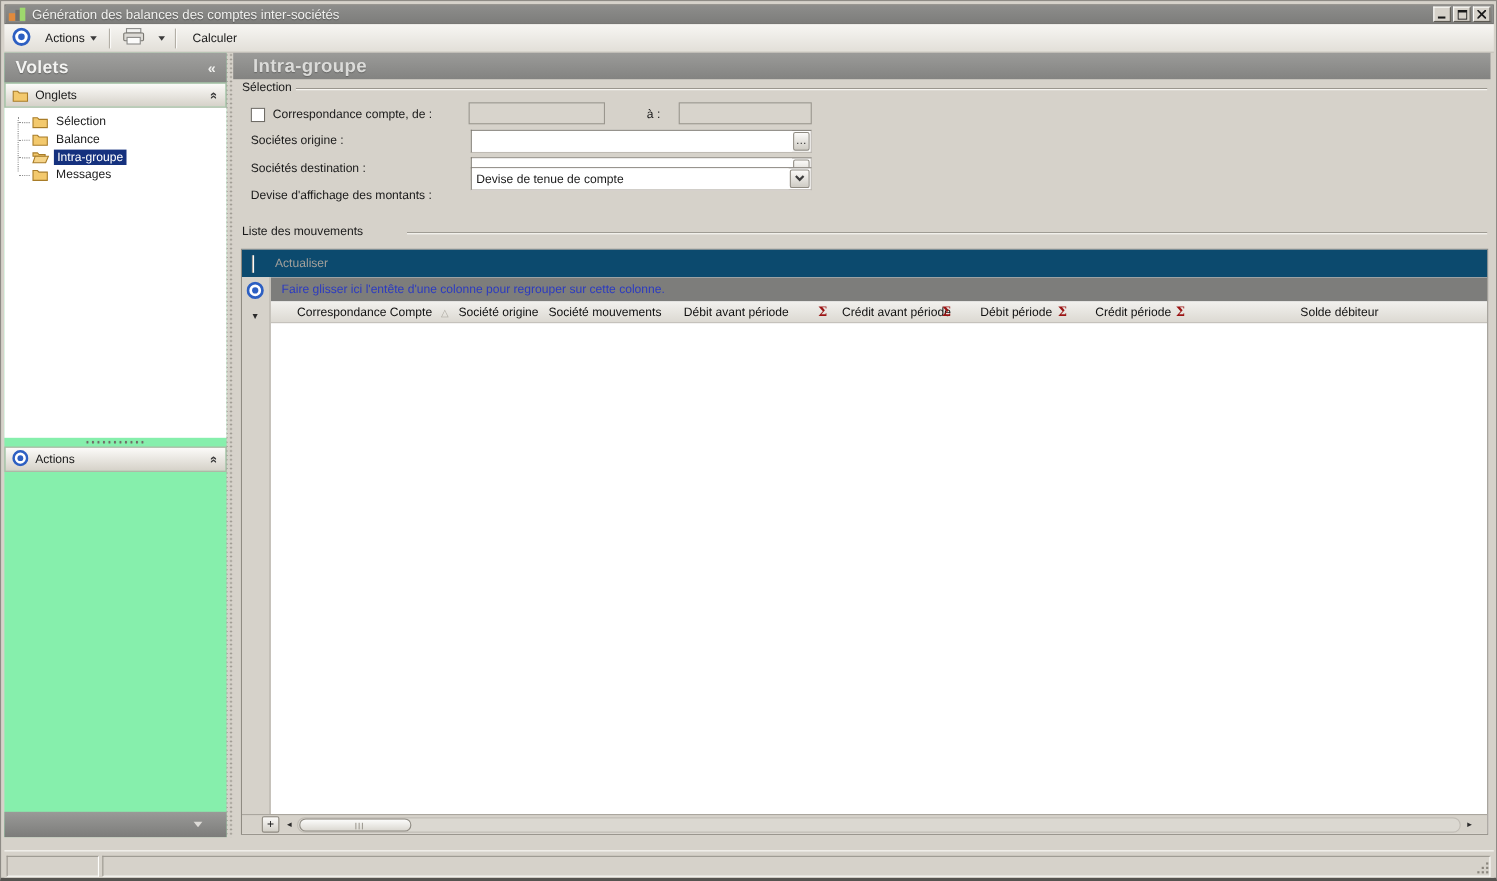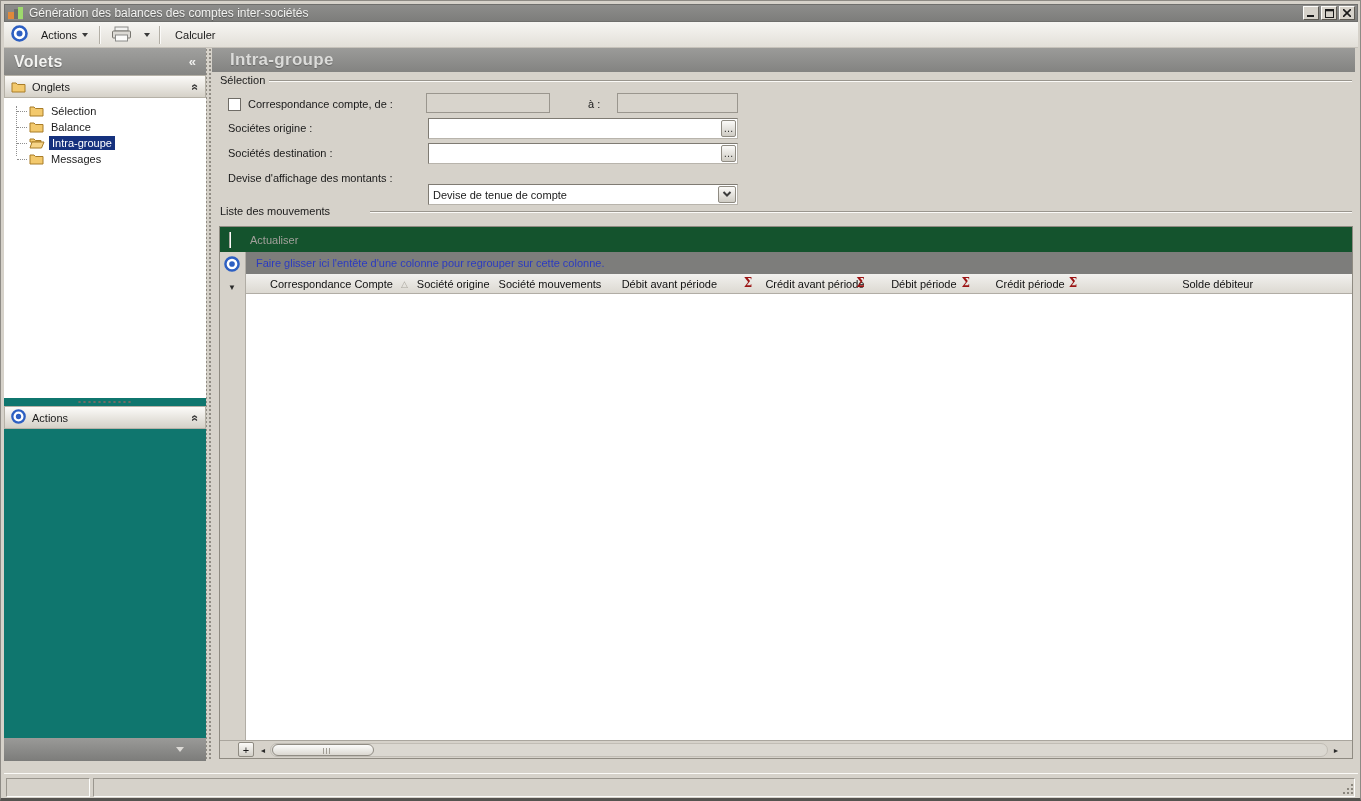--- a/index.html
+++ b/index.html
@@ -26,21 +26,21 @@
   
   .toolbar { position:absolute; left:3px; top:21px; width:1354px; height:26px;
              background:linear-gradient(#f7f6f3,#e2dfd8); display:flex; align-items:center;
              border-bottom:1px solid #c6c2ba; }
   .tb-item { display:flex; align-items:center; gap:5px; height:22px; padding:0 7px; border-radius:2px; }
   .tb-sep { width:1px; height:18px; background:#b3afa6; box-shadow:1px 0 0 #fbfaf8; margin:0 4px; }
   .tb-label { font-size:11px; color:#1a1a1a; }
   .arrow-down { width:0; height:0; border:3px solid transparent; border-top:4px solid #3a3a3a; margin-top:4px; }
 
   
-  .sidebar { position:absolute; left:3px; top:47px; width:202px; height:713px; background:#0f766e; }
+  .sidebar { position:absolute; left:3px; top:47px; width:202px; height:713px; background:#86efac; }
   .volets-header { position:absolute; left:0; top:0; width:202px; height:27px;
                    background:linear-gradient(#a0a09e,#868684); display:flex; align-items:center;
                    padding:0 10px; }
   .volets-title { color:#f3f3f1; font-weight:bold; font-size:16px; letter-spacing:.3px;
                   text-shadow:0 1px 1px rgba(0,0,0,.3); }
   .volets-collapse { margin-left:auto; color:#f0f0ee; font-weight:bold; font-size:13px; cursor:pointer; }
   .group-header { position:absolute; left:0; width:202px; height:23px;
                   background:linear-gradient(#fcfbf9,#d5d1c8); border:1px solid #b5b1a7;
                   display:flex; align-items:center; padding:0 6px; gap:6px; }
   .gh-onglets { top:27px; }
@@ -89,21 +89,21 @@
   .fieldwrap input { flex:1; border:0; outline:0; background:#fff; font:11px "Liberation Sans",sans-serif; padding:0 3px; }
   .mini-btn { flex:0 0 15px; background:linear-gradient(#fbfaf8,#cfccc4); border:1px solid #8f8b82;
               border-radius:2px; margin:1px; display:flex; align-items:center; justify-content:center;
               font-size:10px; line-height:8px; color:#2b2b2b; cursor:pointer; }
   .combo-btn { flex:0 0 18px; }
   .combo-text { flex:1; display:flex; align-items:center; padding:0 4px; background:#fff; }
 
   
   .grid { position:absolute; left:7px; top:178px; width:1134px; height:533px;
           border:1px solid #8f8b82; background:#ffffff; display:flex; flex-direction:column; }
-  .grid-toolbar { flex:0 0 25px; background:#14532d; display:flex; align-items:center; }
+  .grid-toolbar { flex:0 0 25px; background:#0c4a6e; display:flex; align-items:center; }
   .grid-grip { width:1px; height:16px; background:#aeaaa2; box-shadow:1px 0 0 #fbfaf8; margin-left:9px; }
   .refresh-label { color:#a2a09b; margin-left:20px; }
   .grid-mid { flex:1; display:flex; min-height:0; }
   .gutter { flex:0 0 26px; background:#d6d2ca; border-right:1px solid #b1ada5; position:relative; }
   .gutter .target { position:absolute; left:4px; top:4px; }
   .gutter .rowind { position:absolute; left:8px; top:31px; font-size:8px; color:#2b2b2b; }
   .grid-rightcol { flex:1; display:flex; flex-direction:column; min-width:0; overflow:hidden; }
   .groupbar { flex:0 0 22px; background:#7d7d7b; display:flex; align-items:center; padding-left:10px; }
   .grouphint { color:#2c3bc0; }
   .colheader { flex:0 0 20px; background:linear-gradient(#f2f1ee,#dcd9d2);
@@ -304,21 +304,21 @@
       <span class="mini-btn">…</span>
     </div>
 
     <span class="flabel" style="left:16px; top:99px;">Sociétés destination :</span>
     <div class="fieldwrap" style="left:216px; top:95px; width:310px;">
       <input value="" style="">
       <span class="mini-btn">…</span>
     </div>
 
     <span class="flabel" style="left:16px; top:124px;">Devise d'affichage des montants :</span>
-    <div class="fieldwrap" style="left:216px; top:136px; width:310px;">
+    <div class="fieldwrap" style="left:216px; top:104px; width:310px;">
       <span class="combo-text">Devise de tenue de compte</span>
       <span class="mini-btn combo-btn">
         <svg width="10" height="7" viewBox="0 0 10 7">
             <path d="M1.5 1 L5 4.5 L8.5 1" stroke="#3c3c3c" stroke-width="2" fill="none"></path>
           </svg>
       </span>
     </div>
 
     <div class="legendrow lg-liste">
       <span class="ltext">Liste des mouvements</span>

